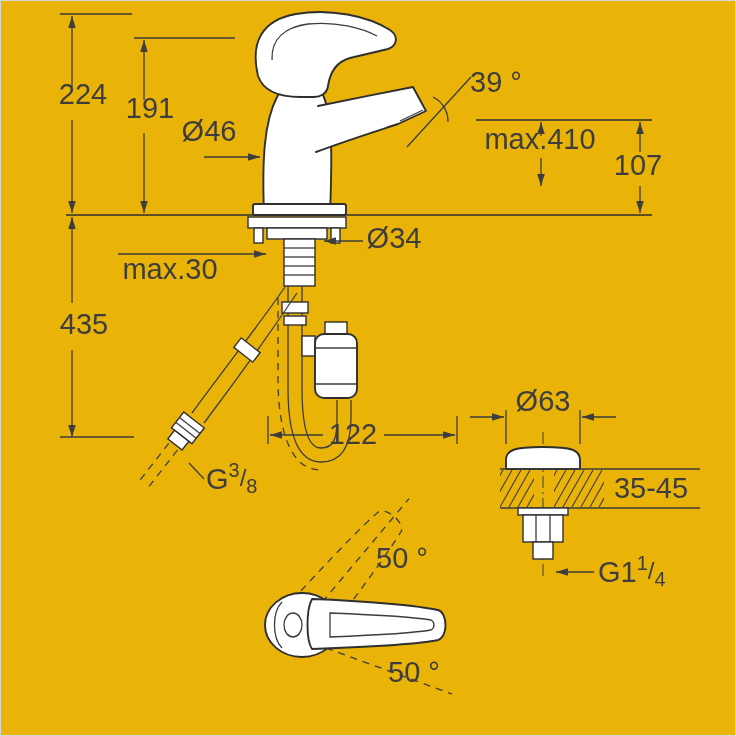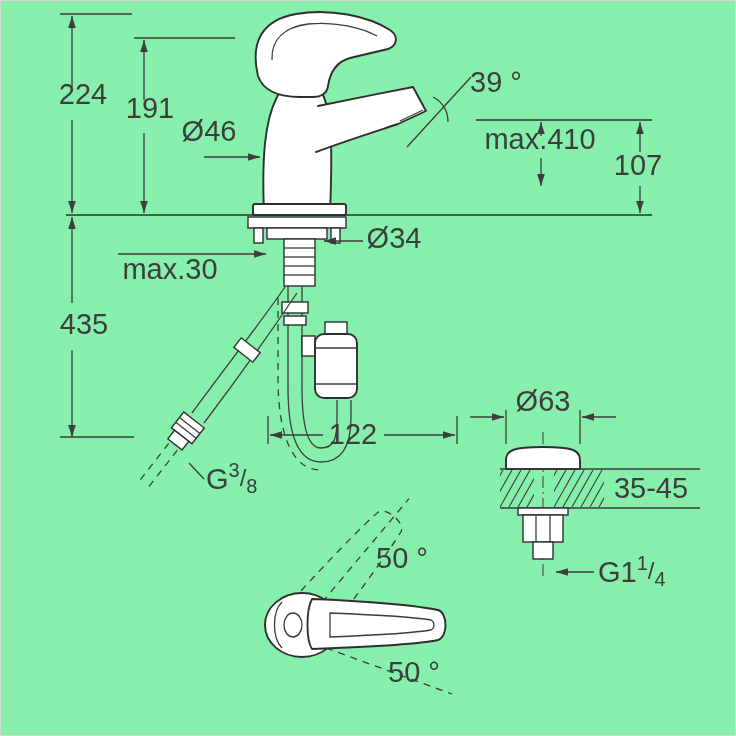--- a/index.html
+++ b/index.html
@@ -1,16 +1,16 @@
 <!DOCTYPE html>
 <html><head>
 <meta charset="utf-8">
 <style>
   html,body{margin:0;padding:0;background:#ffffff}
-  .canvas{width:736px;height:736px;position:relative;background:#86efac;box-shadow:inset 0 0 0 1px #d6d6d6;overflow:hidden}
+  .canvas{width:736px;height:736px;position:relative;background:#eab308;box-shadow:inset 0 0 0 1px #d6d6d6;overflow:hidden}
   svg{display:block}
   text{fill:#3d3d3d;font-family:"Liberation Sans","DejaVu Sans",sans-serif;font-size:29px}
   .mid{text-anchor:middle}
   .frac{font-size:20px}
   .slash{font-size:24px}
   .obj{stroke:#2f2f2f;stroke-width:1.9;fill:none;stroke-linecap:round;stroke-linejoin:round}
   .objf{stroke:#2f2f2f;stroke-width:1.9;fill:#fff;stroke-linejoin:round}
   .med{stroke:#2f2f2f;stroke-width:1.7;fill:none}
   .thf{stroke:#2f2f2f;stroke-width:1.4;fill:#fff}
   .thin{stroke:#3d3d3d;stroke-width:1.3;fill:none}

